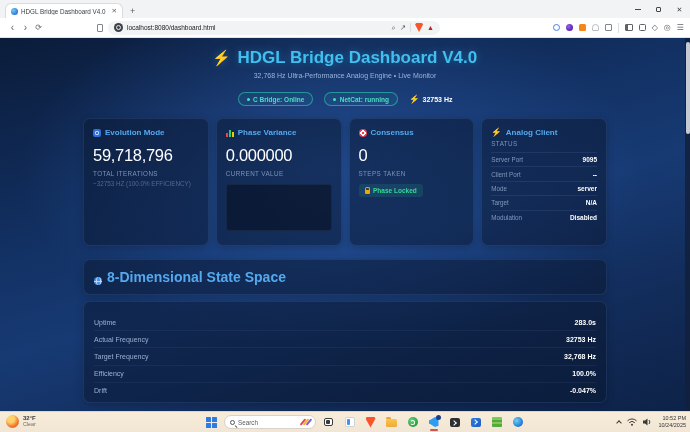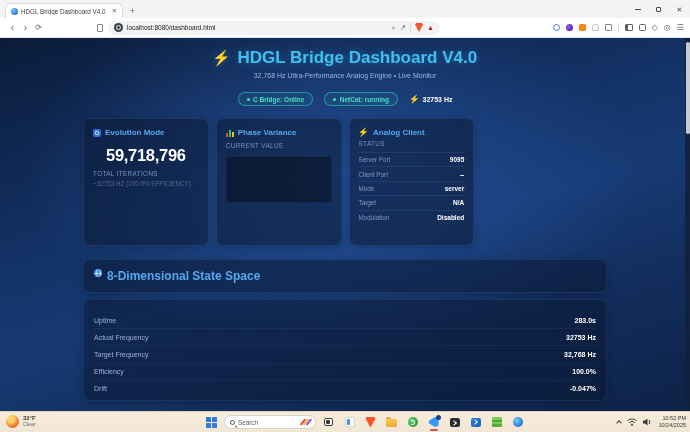--- a/index.html
+++ b/index.html
@@ -56,21 +56,21 @@
 
   .status-row { margin-top:13px; display:flex; justify-content:center; align-items:center; gap:11px; }
   .badge-pill { display:flex; align-items:center; gap:3.5px; padding:2.5px 8px; border:1px solid rgba(48,217,187,0.55); border-radius:10px; background:rgba(48,217,187,0.07); color:#46e0c2; font-size:6.5px; font-weight:bold; }
   .badge-dot { width:3px; height:3px; border-radius:50%; background:#46e0c2; }
   .freq { display:flex; align-items:center; gap:3px; color:#fff; font-size:7px; font-weight:bold; }
   .freq-bolt { color:#f59b2d; font-size:8.5px; }
 
   .cards { margin-top:12px; display:grid; grid-template-columns:repeat(4,1fr); gap:7px; }
   .card { height:128px; background:rgba(10,23,48,0.52); border:1px solid rgba(96,140,200,0.18); border-radius:7px; padding:9px; box-shadow:0 2px 8px rgba(0,0,0,0.2); }
   .card-head { display:flex; align-items:center; gap:4px; font-size:8px; font-weight:bold; color:#54a9ee; }
-  .card-value { margin-top:9px; font-size:16.5px; font-weight:bold; color:#fff; letter-spacing:-0.3px;text-align:center; }
+  .card-value { margin-top:9px; font-size:16.5px; font-weight:normal; color:#fff; letter-spacing:-0.3px; }
   .card-label { margin-top:5px; font-size:6.3px; color:#7d93b8; letter-spacing:0.4px; }
   .card-sub { margin-top:3px; font-size:6.3px; color:#54688e; }
   .chartbox { margin-top:7px; height:47px; background:rgba(5,12,28,0.55); border:1px solid rgba(96,140,200,0.12); border-radius:3px; }
   .locked-badge { margin-top:7px; display:inline-flex; align-items:center; gap:3.5px; padding:3px 6px; background:rgba(52,211,153,0.13); border-radius:3px; font-size:6.5px; font-weight:bold; color:#37d69a; }
   .lock-icon { position:relative; width:5px; height:4px; background:#f0a30a; border-radius:1px; margin-top:2px; }
   .lock-icon::before { content:""; position:absolute; top:-2.6px; left:0.7px; width:3.2px; height:3px; border:1px solid #f0a30a; border-bottom:none; border-radius:2px 2px 0 0; }
   .card.netcat .card-value { margin-top:6px; font-size:13px; }
   .card.netcat .card-label { margin-top:3px; }
   .nc-rows { margin-top:5px; }
   .nc-row { display:flex; justify-content:space-between; align-items:center; padding:3.2px 0; border-top:1px solid rgba(130,160,210,0.13); }
@@ -87,21 +87,21 @@
   .ic-phase i:nth-child(3){ height:5px; background:#f1c40f; }
   .ic-consensus { width:8px; height:8px; border-radius:50%; background:radial-gradient(circle, #ef4056 0 1.4px, #ffffff 1.4px 2.6px, #ef4056 2.6px 4px); }
   .ic-bolt { color:#e8c13a; font-size:8.5px; line-height:1; font-weight:normal; }
   .ic-globe { width:8px; height:8px; border-radius:50%; background:#4a90e2; position:relative; overflow:hidden; }
   .ic-globe::before { content:""; position:absolute; left:0; right:0; top:3.5px; height:1px; background:#bcd8ff; }
   .ic-globe::after { content:""; position:absolute; top:0; bottom:0; left:2.2px; width:3.2px; border-left:1px solid #bcd8ff; border-right:1px solid #bcd8ff; border-radius:50%; }
   .ic-metrics { width:8px; height:8px; border-radius:1.5px; background:#dfe9f7; position:relative; overflow:hidden; }
   .ic-metrics::after { content:""; position:absolute; left:1px; bottom:1px; width:8px; height:4px; background:linear-gradient(100deg, transparent 46%, #2f6fd8 46% 62%, transparent 62%); transform:rotate(-18deg); }
 
   .panel { background:rgba(10,23,48,0.52); border:1px solid rgba(96,140,200,0.18); border-radius:7px; box-shadow:0 2px 8px rgba(0,0,0,0.2); }
-  .panel-head { display:flex; align-items:flex-start; gap:5px; font-size:12px; font-weight:bold; color:#54a9ee; }
+  .panel-head { display:flex; align-items:flex-end; gap:5px; font-size:14px; font-weight:bold; color:#54a9ee; }
   .panel1 { margin-top:13px; padding:9px 10px; }
   .panel2 { margin-top:6px; padding:9px 10px 3px; }
   .m-rows { margin-top:3px; }
   .m-row { display:flex; justify-content:space-between; align-items:center; padding:4.6px 0; border-bottom:1px solid rgba(130,160,210,0.09); }
   .m-row:last-child { border-bottom:none; }
   .m-label { font-size:7px; color:#9db0d2; }
   .m-value { font-size:7px; font-weight:bold; color:#fff; }
 
   .scrollbar { position:absolute; top:38px; right:0; width:5px; height:373px; background:rgba(18,32,60,0.85); }
   .scroll-thumb { position:absolute; top:4px; left:0.5px; width:4px; height:92px; border-radius:2px; background:#c6cbd3; }
@@ -246,24 +246,37 @@
 
         <div class="card">
           <div class="card-head">
             <span class="ic-phase">
                 <i></i>
                 <i></i>
                 <i></i>
               </span>
             <span>Phase Variance</span>
           </div>
+          <div class="card-value">0.000000</div>
           <div class="card-label">CURRENT VALUE</div>
           <div class="chartbox"></div>
         </div>
 
+        <div class="card">
+          <div class="card-head">
+            <span class="ic-consensus"></span>
+            <span>Consensus</span>
+          </div>
+          <div class="card-value">0</div>
+          <div class="card-label">STEPS TAKEN</div>
+          <div class="locked-badge">
+            <span class="lock-icon"></span>
+            <span>Phase Locked</span>
+          </div>
+        </div>
 
         <div class="card netcat">
           <div class="card-head">
             <span class="ic-bolt">⚡</span>
             <span>Analog Client</span>
           </div>
           <div class="card-label">STATUS</div>
           <div class="nc-rows">
             <div class="nc-row">
               <span class="nc-label">Server Port</span>

